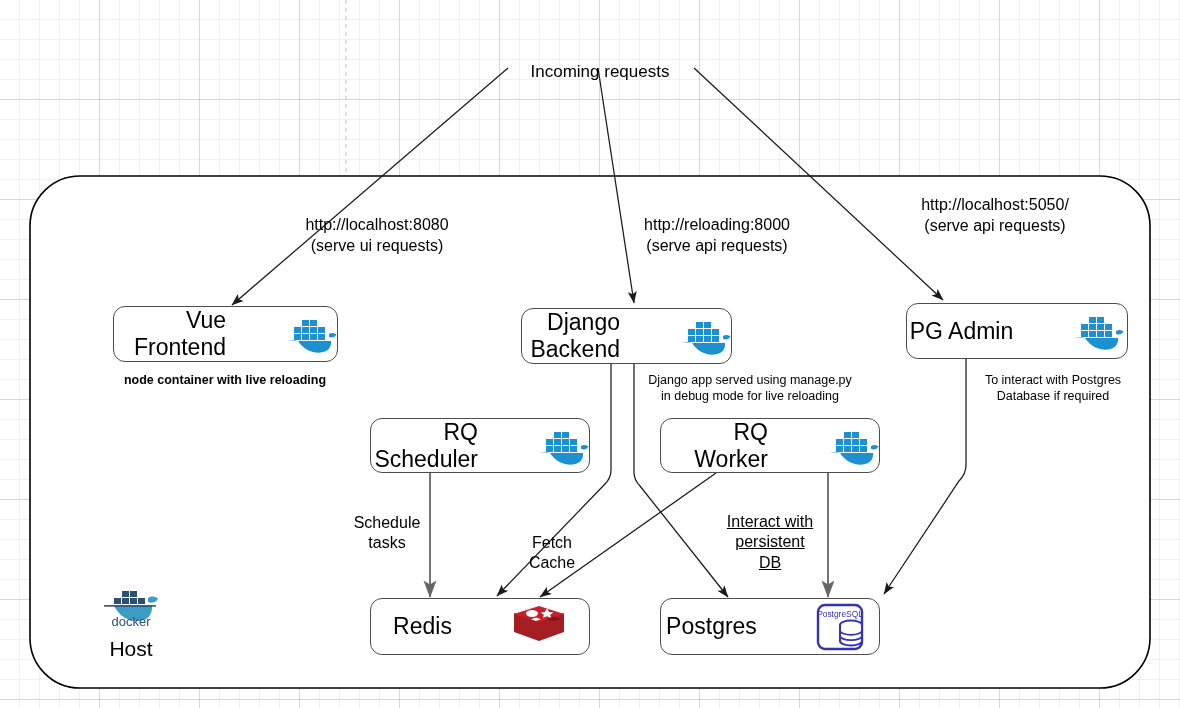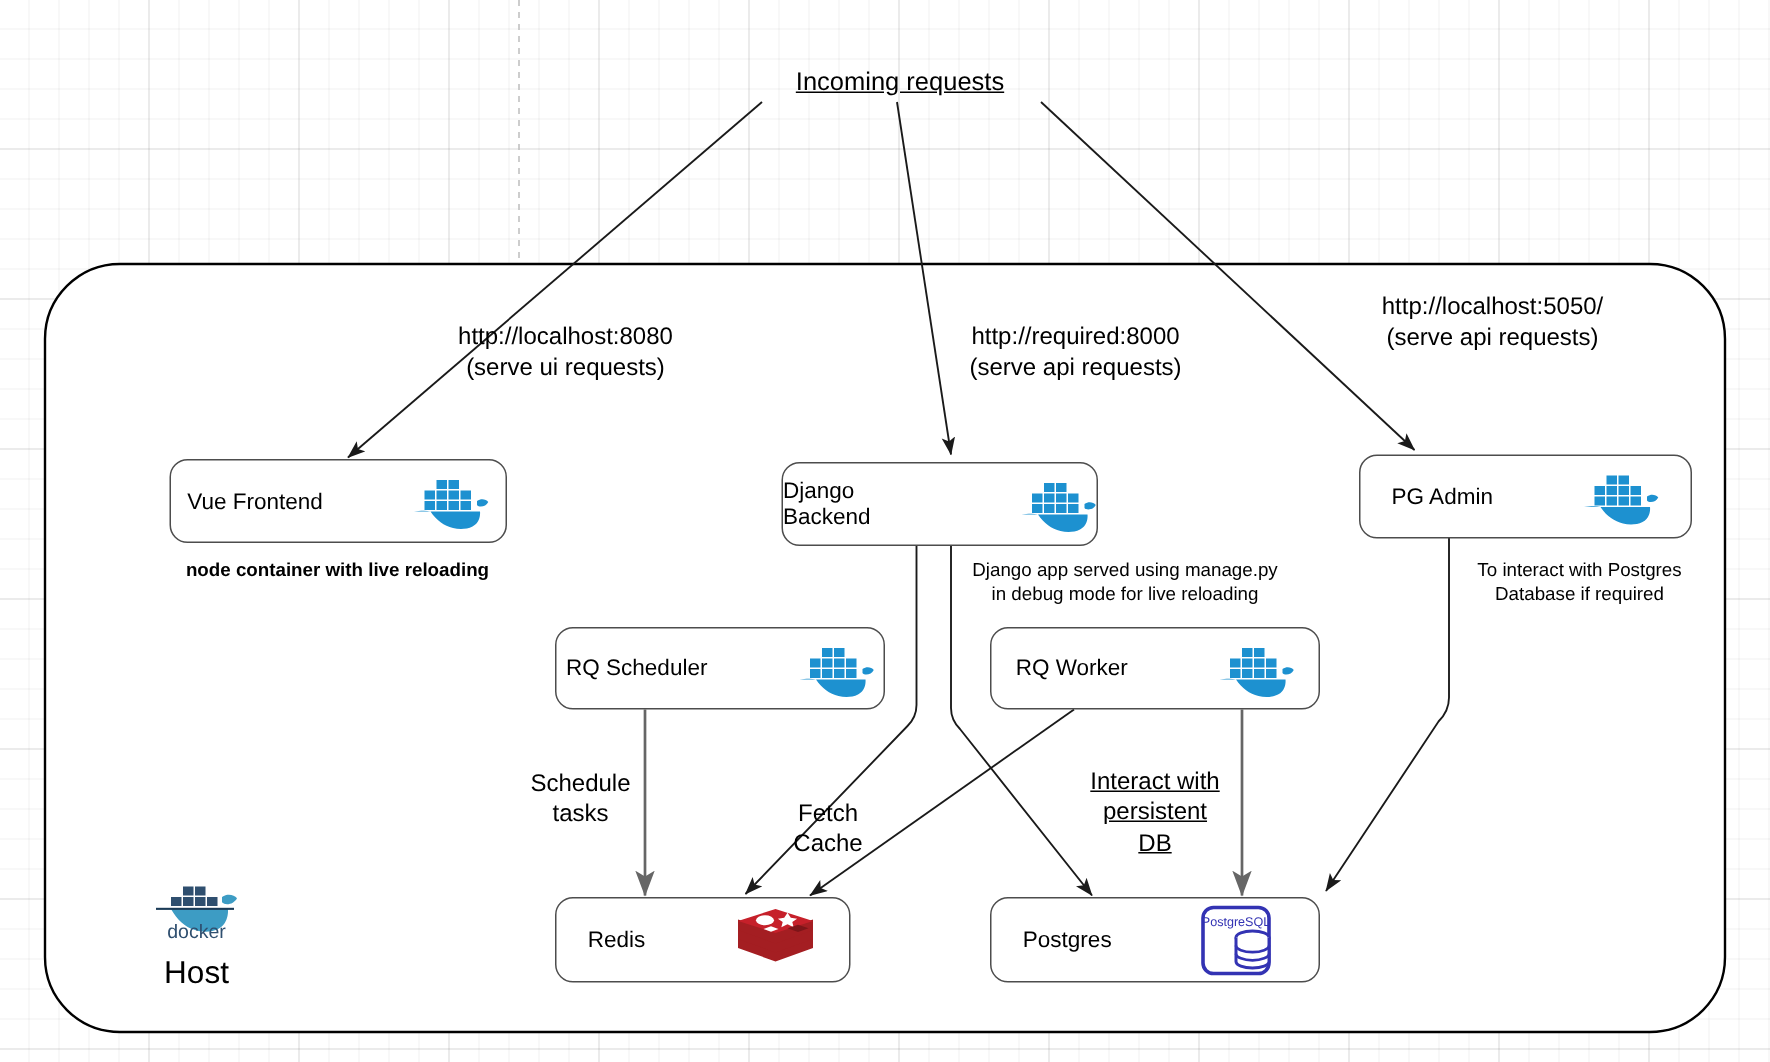--- a/index.html
+++ b/index.html
@@ -25,21 +25,21 @@
 
   
   .box{
     position:absolute;
     background:#ffffff;
     border:1.4px solid #4d4d4d;
     border-radius:12px;
     display:flex;align-items:center;justify-content:center;
     box-sizing:border-box;
   }
-  .box .label{font-size:15px;color:#000;}
+  .box .label{font-size:23px;color:#000;text-align:right;}
   .box .logo{margin-left:16px;display:flex;align-items:center;justify-content:center;padding-left:43px;}
 
   .cap{position:absolute;font-size:12.5px;text-align:center;transform:translateX(-50%);color:#000;line-height:1.25;white-space:pre;}
   .arrowlbl{position:absolute;font-size:16px;text-align:center;transform:translateX(-50%);color:#000;line-height:1.28;white-space:pre;}
   .title{position:absolute;font-size:17px;color:#000;transform:translateX(-50%);white-space:pre;}
   .url{position:absolute;font-size:16px;text-align:center;transform:translateX(-50%);color:#000;line-height:1.3;white-space:pre;}
   .hostlbl{position:absolute;font-size:21px;text-align:left;transform:translateX(-50%);color:#000;}
 </style>
 </head>
 <body>
@@ -74,24 +74,24 @@
 
     <line x1="430" y1="473" x2="430" y2="597" stroke="#666666" stroke-width="1.8" marker-end="url(#ahg)"></line>
 
     <line x1="716" y1="473" x2="540" y2="597" stroke="#1a1a1a" stroke-width="1.25" marker-end="url(#ah)"></line>
 
     <line x1="828" y1="473" x2="828" y2="597" stroke="#666666" stroke-width="1.8" marker-end="url(#ahg)"></line>
 
     <path d="M966,358 L966,465 Q966,474 959,481 L884,594" fill="none" stroke="#1a1a1a" stroke-width="1.25" marker-end="url(#ah)"></path>
   </svg>
 
-  <div class="title" style="left:600px;top:45px;text-decoration:underline;">Incoming requests</div>
+  <div class="title" style="left:600px;top:62px;">Incoming requests</div>
 
   <div class="url" style="left:377px;top:215px;"><span>http://localhost:8080</span><br><span>(serve ui requests)</span></div>
-  <div class="url" style="left:717px;top:215px;"><span>http://required:8000</span><br><span>(serve api requests)</span></div>
+  <div class="url" style="left:717px;top:215px;"><span>http://reloading:8000</span><br><span>(serve api requests)</span></div>
   <div class="url" style="left:995px;top:195px;"><span>http://localhost:5050/</span><br><span>(serve api requests)</span></div>
 
   <div class="box" style="left:113px;top:306px;width:225px;height:56px;">
     <span class="label">Vue Frontend</span>
     <span class="logo">
       <svg width="52" height="40" viewBox="0 0 52 40" aria-hidden="true">
         <g fill="#1d91d0">
           <rect x="17" y="6" width="7" height="6"></rect>
             <rect x="25" y="6" width="7" height="6"></rect>
           <rect x="9" y="13" width="7" height="6"></rect>
@@ -203,21 +203,21 @@
   </div>
 
   <div class="arrowlbl" style="left:387px;top:513px;"><span>Schedule
 tasks</span></div>
   <div class="arrowlbl" style="left:552px;top:533px;"><span>Fetch
 Cache</span></div>
   <div class="arrowlbl" style="left:770px;top:512px;text-decoration:underline;"><span>Interact with
 persistent
 DB</span></div>
 
-  <div class="box" style="left:370px;top:598px;width:197px;height:57px;">
+  <div class="box" style="left:370px;top:598px;width:220px;height:57px;">
     <span class="label">Redis</span>
     <span class="logo">
       <svg width="56" height="48" viewBox="0 0 56 48" aria-hidden="true">
         <g>
           <path d="M28 30 L53 22 L53 29 L28 38 L3 29 L3 22 Z" fill="#a41e22"></path>
           <path d="M28 24 L53 16 L53 23 L28 32 L3 23 L3 16 Z" fill="#a41e22"></path>
           <path d="M28 18 L53 10 L53 17 L28 26 L3 17 L3 10 Z" fill="#a41e22"></path>
           <path d="M28 3 L53 11 L28 19 L3 11 Z" fill="#c6202a"></path>
           <ellipse cx="21" cy="10.5" rx="6" ry="3.4" fill="#ffffff"></ellipse>
           <path d="M36 5.5 l2.2 3.4 4.2 0.6 -3.2 2.2 0.9 3.4 -4.1-1.9 -4.1 1.9 0.9-3.4 -3.2-2.2 4.2-0.6z" fill="#ffffff"></path>

